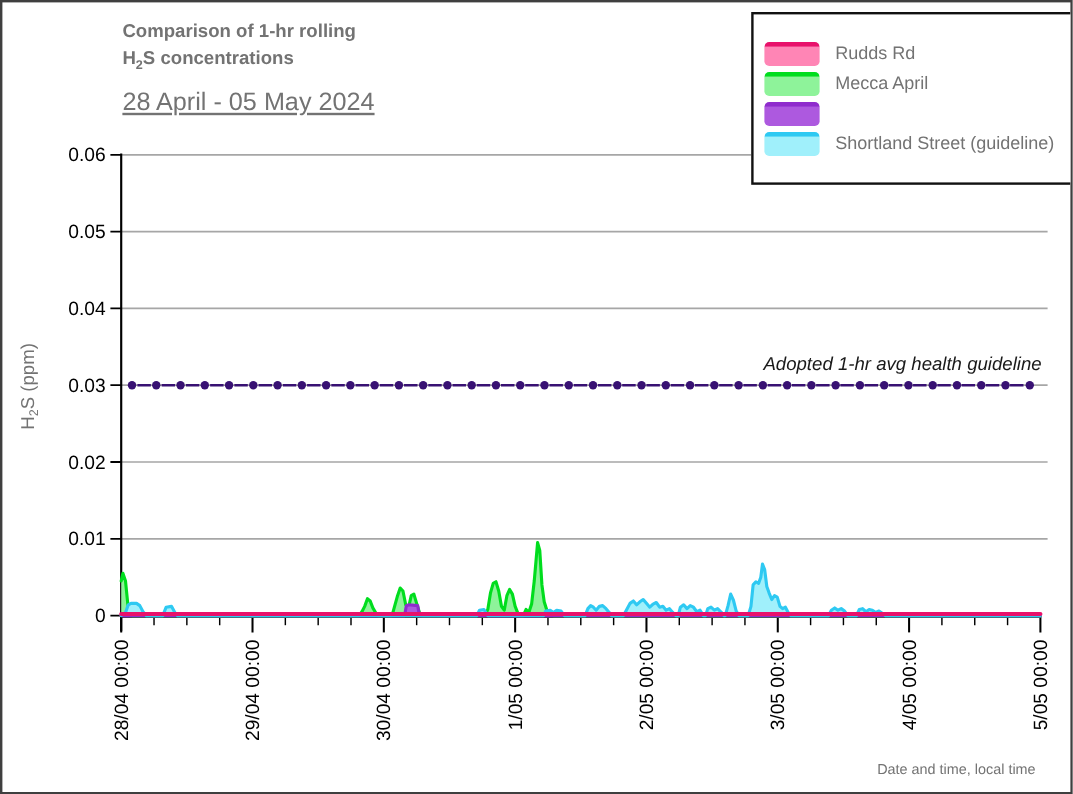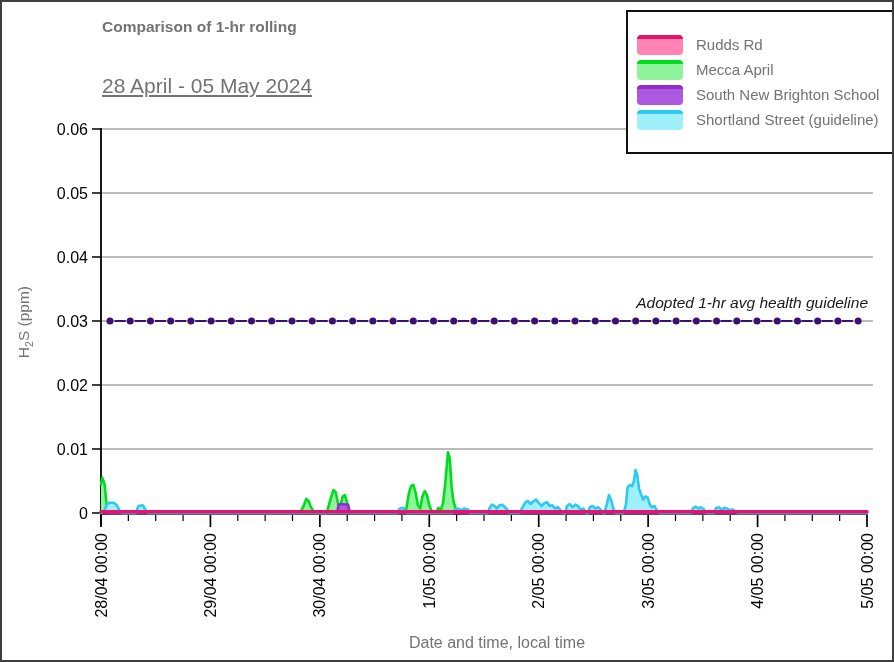--- a/index.html
+++ b/index.html
@@ -11,47 +11,47 @@
   .title{position:absolute;left:100px;top:14px;font-size:15.5px;font-weight:bold;line-height:22px;}
   .title sub{font-size:10.5px;}
   .subtitle{position:absolute;left:100px;top:72px;font-size:21px;text-decoration:underline;}
   .legend{
     position:absolute;left:624px;top:8px;width:277px;box-sizing:border-box;
     background:#fff;border:2px solid #111;padding:20px 9px;z-index:5;
   }
   .legend-row{display:flex;align-items:center;height:25px;}
   .swatch{width:46px;height:20px;border-radius:4px;border-top:4px solid #000;box-sizing:border-box;margin-right:13px;flex:0 0 auto;}
   .legend-label{font-size:15px;white-space:nowrap;}
-  .xtitle{position:absolute;left:112px;top:632px;width:766px;text-align:center;font-size:16px;}
+  .xtitle{position:absolute;left:95px;top:632px;width:766px;text-align:right;font-size:12px;}
   .ytitle{position:absolute;left:-42px;top:310px;width:130px;text-align:center;font-size:15.5px;transform:rotate(-90deg);white-space:nowrap;}
   .ytitle sub{font-size:10.5px;}
   svg text{font-family:"Liberation Sans",sans-serif;}
 </style>
 </head>
 <body>
 
 <div class="page">
 
   <div class="title">
     <div>Comparison of 1-hr rolling</div>
+    <div><span>H</span><sub>2</sub><span>S concentrations</span></div>
   </div>
   <div class="subtitle">28 April - 05 May 2024</div>
 
   <div class="legend">
     <div class="legend-row">
       <div class="swatch" style="background: rgb(255, 133, 181); border-top-color: rgb(232, 17, 107);"></div>
       <div class="legend-label">Rudds Rd</div>
     </div>
     <div class="legend-row">
       <div class="swatch" style="background: rgb(142, 243, 154); border-top-color: rgb(0, 221, 30);"></div>
       <div class="legend-label">Mecca April</div>
     </div>
     <div class="legend-row">
       <div class="swatch" style="background: rgb(173, 89, 223); border-top-color: rgb(143, 44, 205);"></div>
-      <div class="legend-label">South New Brighton School</div>
     </div>
     <div class="legend-row">
       <div class="swatch" style="background: rgb(160, 240, 251); border-top-color: rgb(46, 201, 242);"></div>
       <div class="legend-label">Shortland Street (guideline)</div>
     </div>
   </div>
 
   <svg id="plot" width="894" height="662" viewBox="0 0 894 662" style="position:absolute;left:0;top:0;">
       <line x1="90" y1="511" x2="99" y2="511" stroke="#000000" stroke-width="1.5"></line>
       <text x="86" y="516.5" text-anchor="end" font-size="16">0</text>

